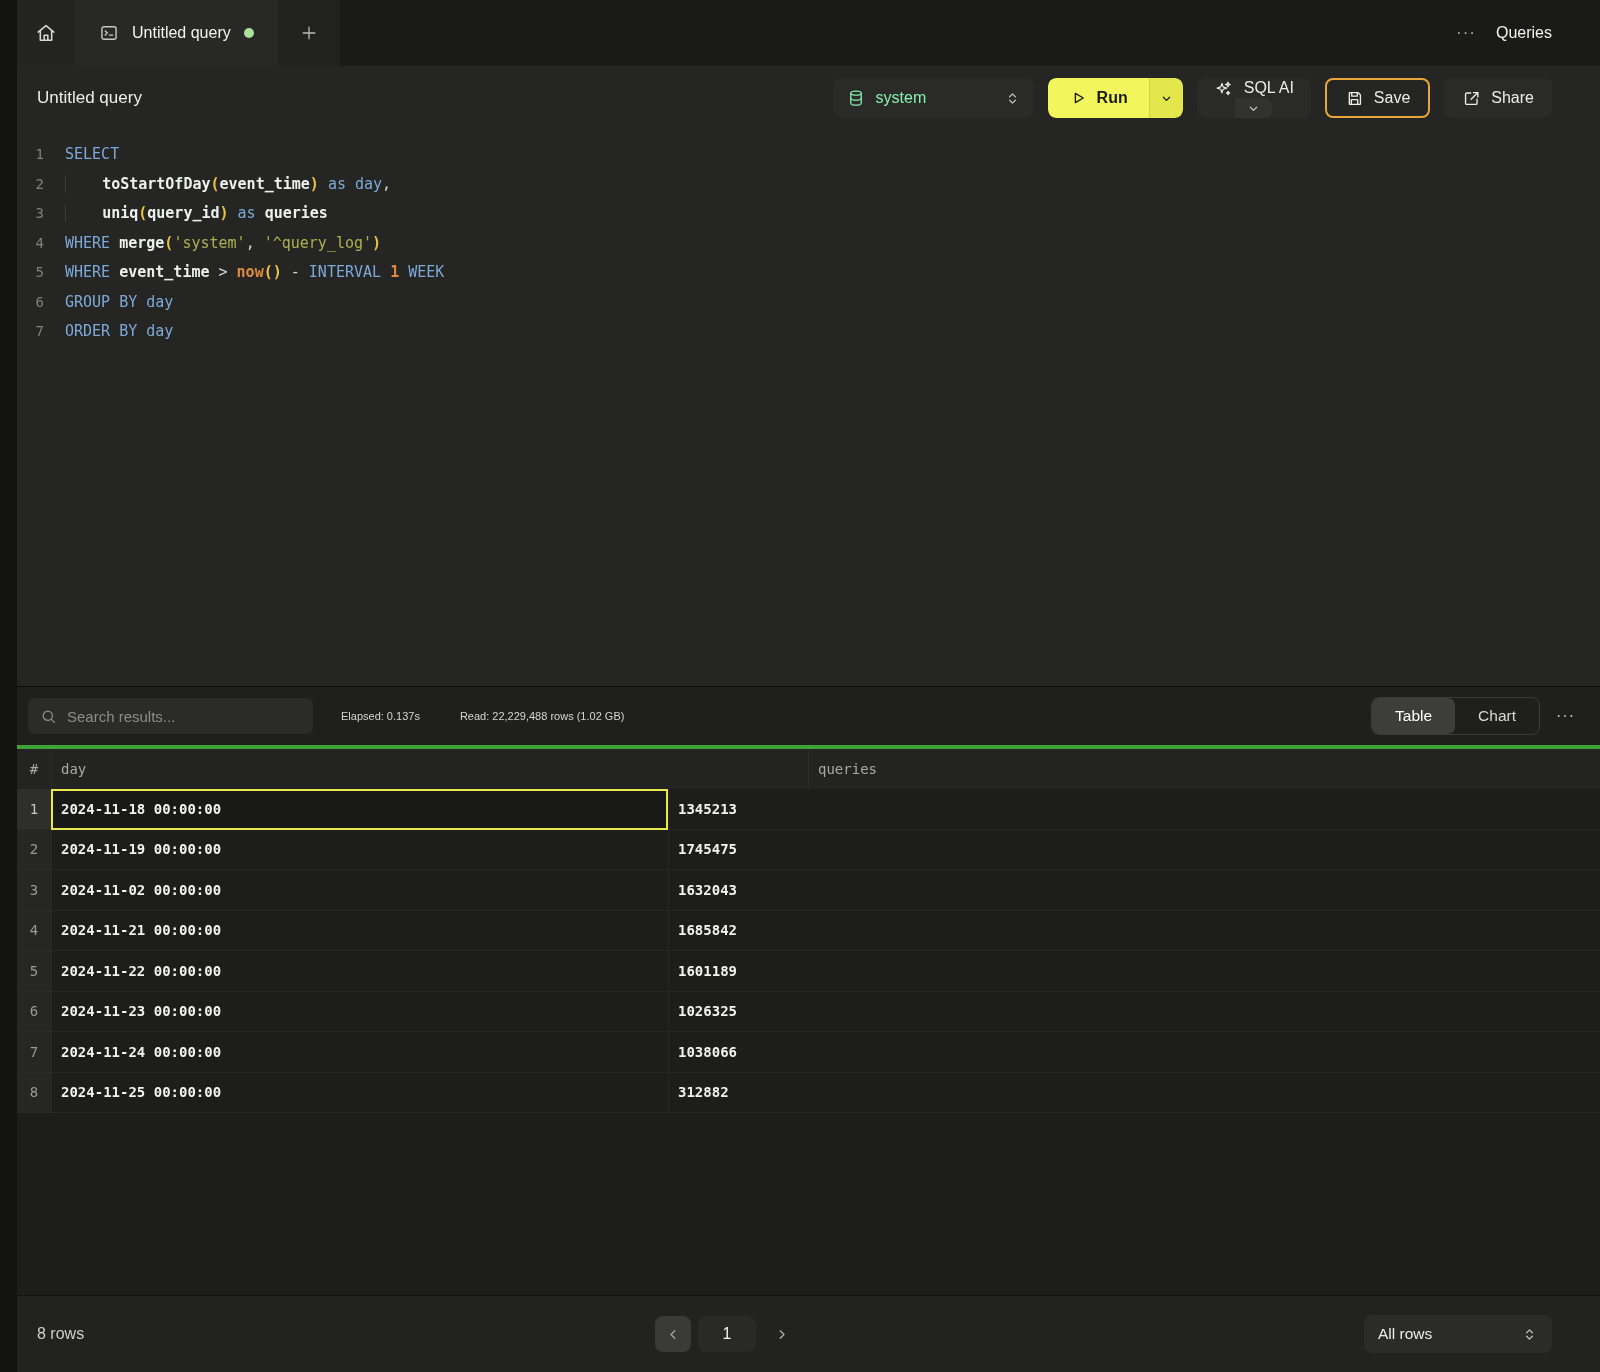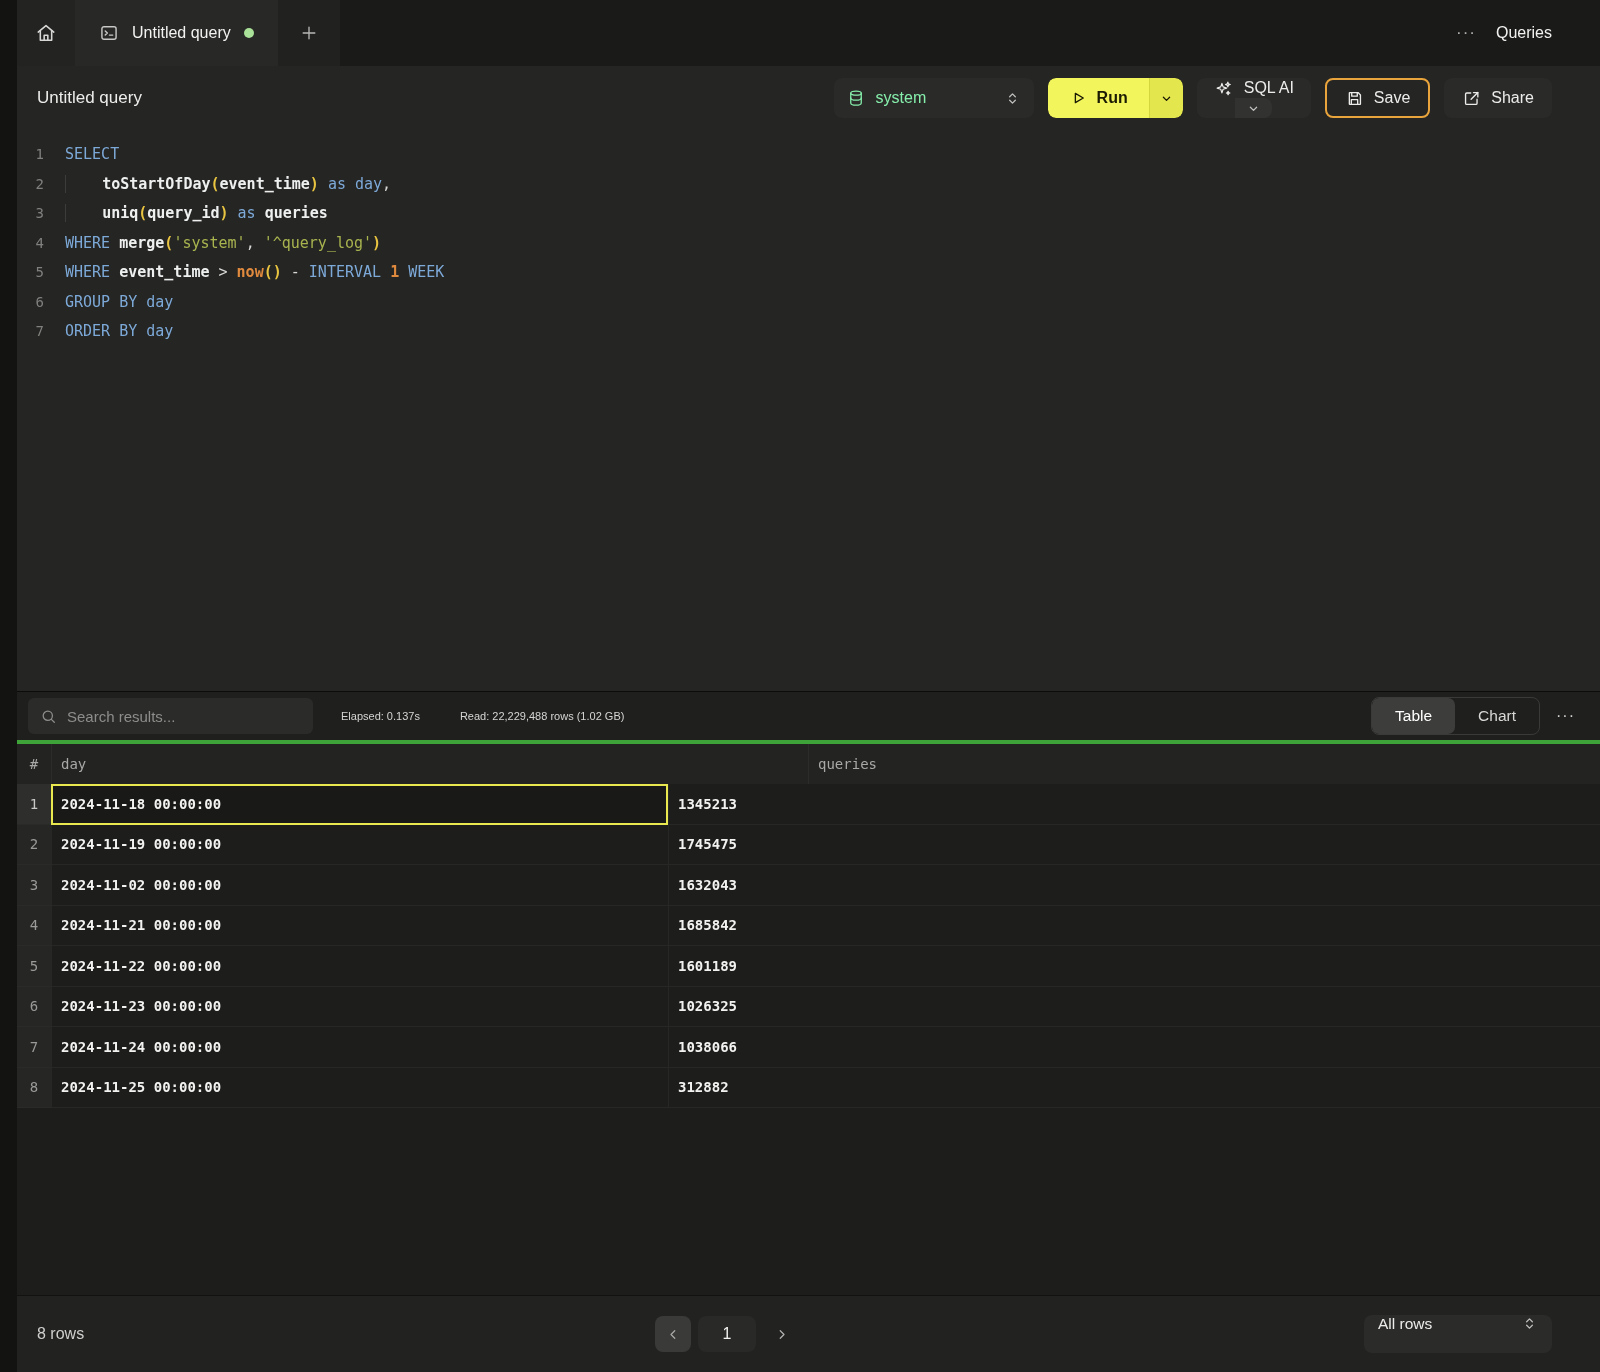--- a/index.html
+++ b/index.html
@@ -54,21 +54,21 @@
   .code { padding-left:21px; white-space:pre; }
   .tk-kw { color:#7da9d8; }
   .tk-id { color:#eef0f0; font-weight:700; }
   .tk-pr { color:#e8c441; font-weight:700; }
   .tk-st { color:#a9b44f; }
   .tk-nm { color:#e08a3e; font-weight:700; }
   .tk-pl { color:#d8d8d6; }
   .indent-guide { border-left:1px solid #3c3c3a; }
 
   
-  .results-toolbar { height:49px; flex-shrink:0; background:#1f1f1d; border-top:1px solid #0c0c0b;
+  .results-toolbar { height:59px; flex-shrink:0; background:#1f1f1d; border-top:1px solid #0c0c0b;
                      display:flex; align-items:center; padding:0 25px 0 11px; }
   .search-box { width:285px; height:36px; background:#2b2b29; border-radius:6px;
                 display:flex; align-items:center; gap:10px; padding:0 12px; color:#8d8d8b; }
   .search-box input { flex:1; background:transparent; border:none; outline:none;
                       color:#e8e8e6; font-size:15px; font-family:"Liberation Sans", sans-serif; }
   .search-box input::placeholder { color:#8d8d8b; }
   .meta { display:flex; gap:40px; margin-left:28px; color:#d5d5d3; font-size:11px; }
   .rt-spacer { flex:1; }
   .segment { display:flex; align-items:stretch; height:38px; border:1px solid #3a3a38; border-radius:8px;
              overflow:hidden; }
@@ -104,21 +104,21 @@
             position:relative; display:flex; align-items:center; padding:0 48px 0 20px; }
   .rowcount { color:#cfcfcd; font-size:16px; }
   .pagination { position:absolute; left:638px; display:flex; align-items:center; gap:7px; }
   .pg-btn { width:36px; height:36px; border-radius:8px; display:flex; align-items:center; justify-content:center;
             cursor:pointer; }
   .pg-prev { background:#3a3a38; color:#a8a8a6; }
   .pg-num { width:58px; height:36px; border-radius:8px; background:#292927; color:#f0f0ee; font-size:16px;
             display:flex; align-items:center; justify-content:center; cursor:pointer; }
   .pg-next { color:#b0b0ae; background:transparent; }
   .rows-select { margin-left:auto; width:188px; height:38px; background:#2b2b29; border-radius:8px;
-                 display:flex; align-items:flex-start; padding:0 14px; color:#ececea; font-size:15.5px;
+                 display:flex; align-items:center; padding:0 14px; color:#ececea; font-size:15.5px;
                  cursor:pointer; }
   .rows-select .updown { margin-left:auto; color:#c0c0be; display:flex; }
 
   svg { display:block; }
 </style>
 </head>
 <body>
 
 <div class="app">
   <div class="sliver"></div>

